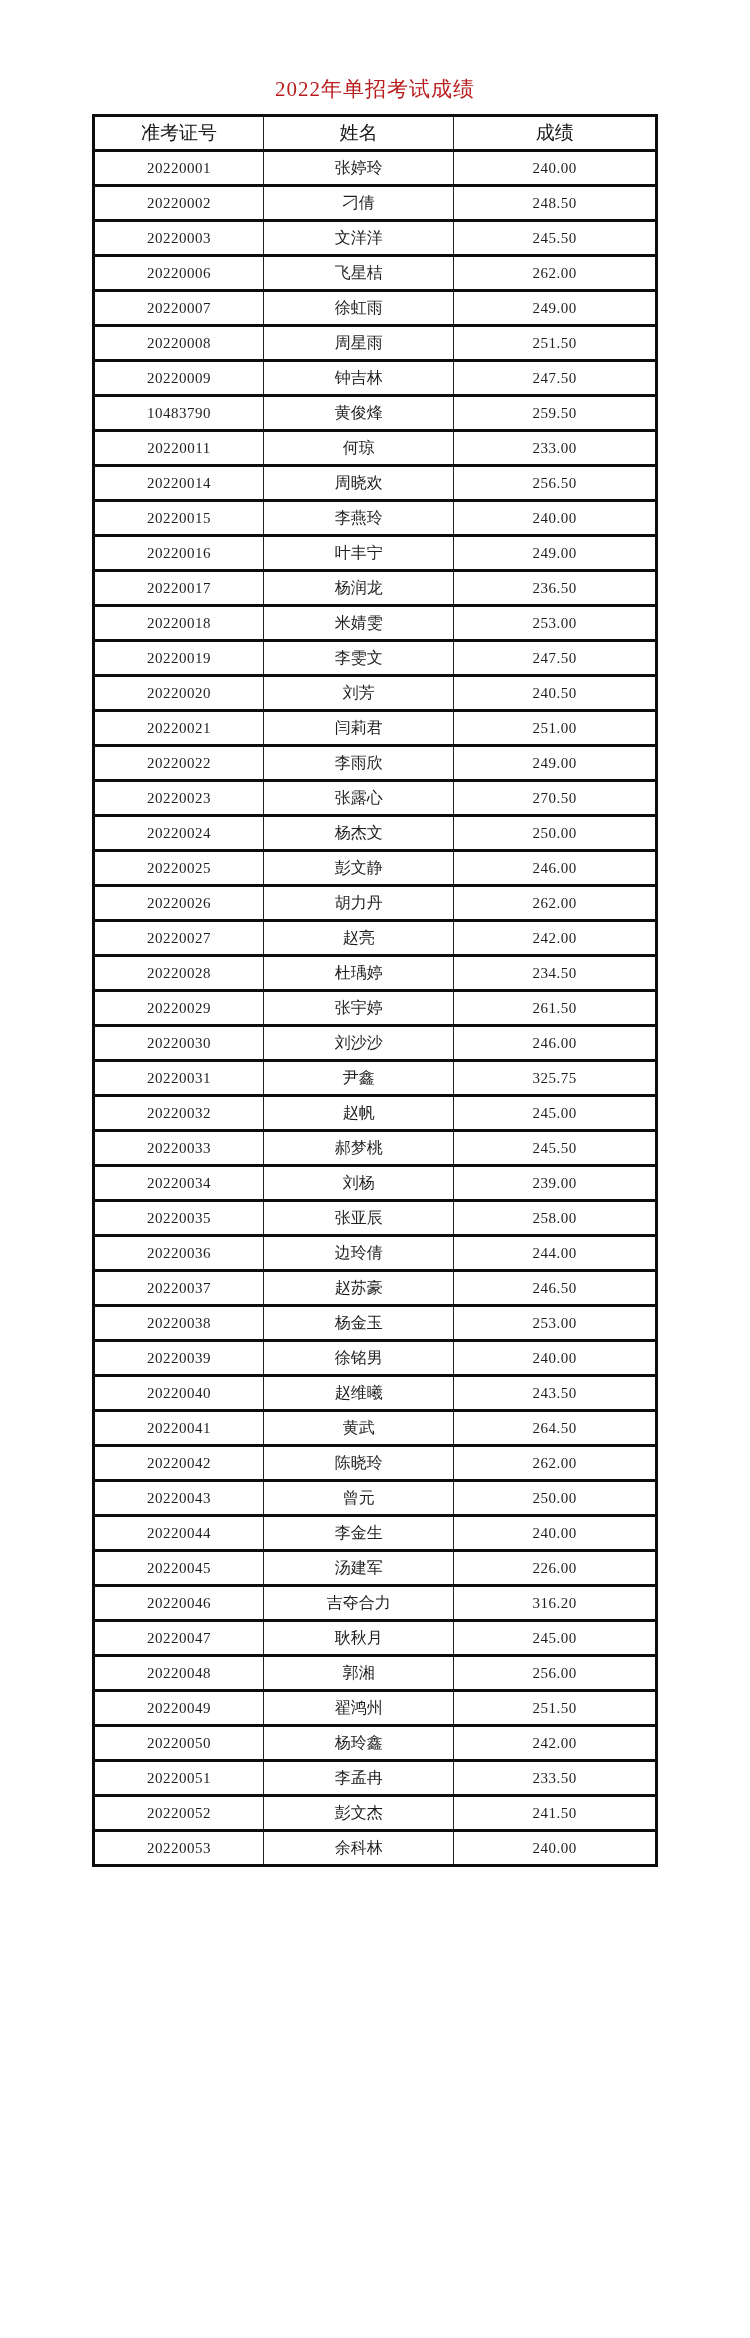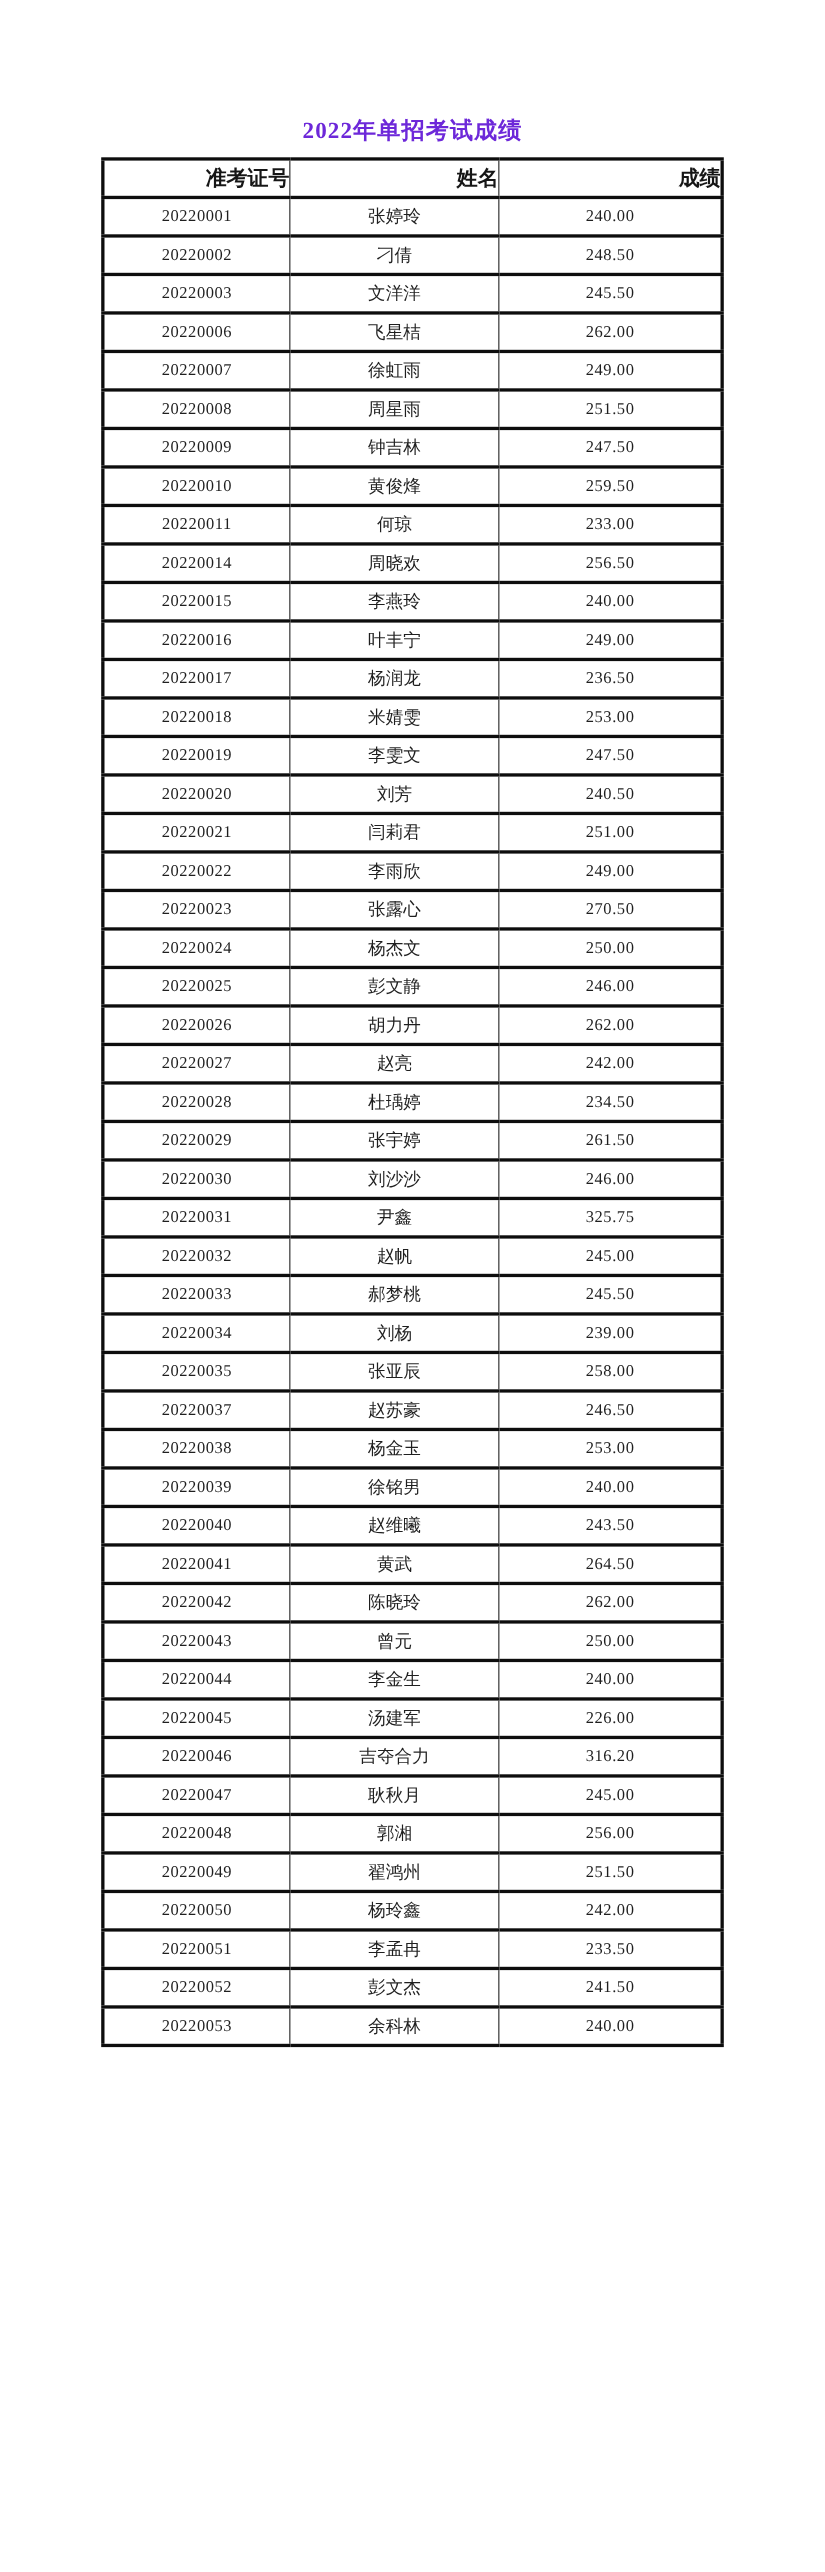--- a/index.html
+++ b/index.html
@@ -11,27 +11,27 @@
     width: 750px;
     height: 2338px;
     background: #ffffff;
     font-family: "Liberation Serif", "DejaVu Serif", serif;
     color: #1b1b1b;
     overflow: hidden;
     box-sizing: border-box;
   }
   .title {
     margin: 0;
-    padding-top: 104px;
+    padding-top: 75px;
     padding-bottom: 11px;
     text-align: center;
     font-size: 21px;
     line-height: 28px;
-    font-weight: bold;
-    color: #6d28d9;
+    font-weight: normal;
+    color: #b91c1c;
     letter-spacing: 1px;
   }
   table.score-table {
     width: 566px;
     margin: 0 auto;
     border-collapse: collapse;
     table-layout: fixed;
     border: 3px solid #0d0d0d;
   }
   .score-table col.c-id   { width: 30.2%; }
@@ -44,23 +44,22 @@
     border-right: 1px solid #222222;
     text-align: center;
     vertical-align: middle;
     padding: 0;
     overflow: hidden;
     white-space: nowrap;
   }
   .score-table th {
     height: 32px;
     font-size: 19px;
-    font-weight: bold;
+    font-weight: normal;
     color: #161616;
-    text-align: right;
   }
   .score-table td {
     height: 32px;
     font-size: 16px;
     font-weight: normal;
     color: #1f1f1f;
   }
   .score-table td.num {
     font-size: 15px;
     letter-spacing: 0.5px;
@@ -116,21 +115,21 @@
           <td class="num">20220008</td>
           <td>周星雨</td>
           <td class="num">251.50</td>
         </tr>
         <tr>
           <td class="num">20220009</td>
           <td>钟吉林</td>
           <td class="num">247.50</td>
         </tr>
         <tr>
-          <td class="num">20220010</td>
+          <td class="num">10483790</td>
           <td>黄俊烽</td>
           <td class="num">259.50</td>
         </tr>
         <tr>
           <td class="num">20220011</td>
           <td>何琼</td>
           <td class="num">233.00</td>
         </tr>
         <tr>
           <td class="num">20220014</td>
@@ -236,20 +235,25 @@
           <td class="num">20220034</td>
           <td>刘杨</td>
           <td class="num">239.00</td>
         </tr>
         <tr>
           <td class="num">20220035</td>
           <td>张亚辰</td>
           <td class="num">258.00</td>
         </tr>
         <tr>
+          <td class="num">20220036</td>
+          <td>边玲倩</td>
+          <td class="num">244.00</td>
+        </tr>
+        <tr>
           <td class="num">20220037</td>
           <td>赵苏豪</td>
           <td class="num">246.50</td>
         </tr>
         <tr>
           <td class="num">20220038</td>
           <td>杨金玉</td>
           <td class="num">253.00</td>
         </tr>
         <tr>

